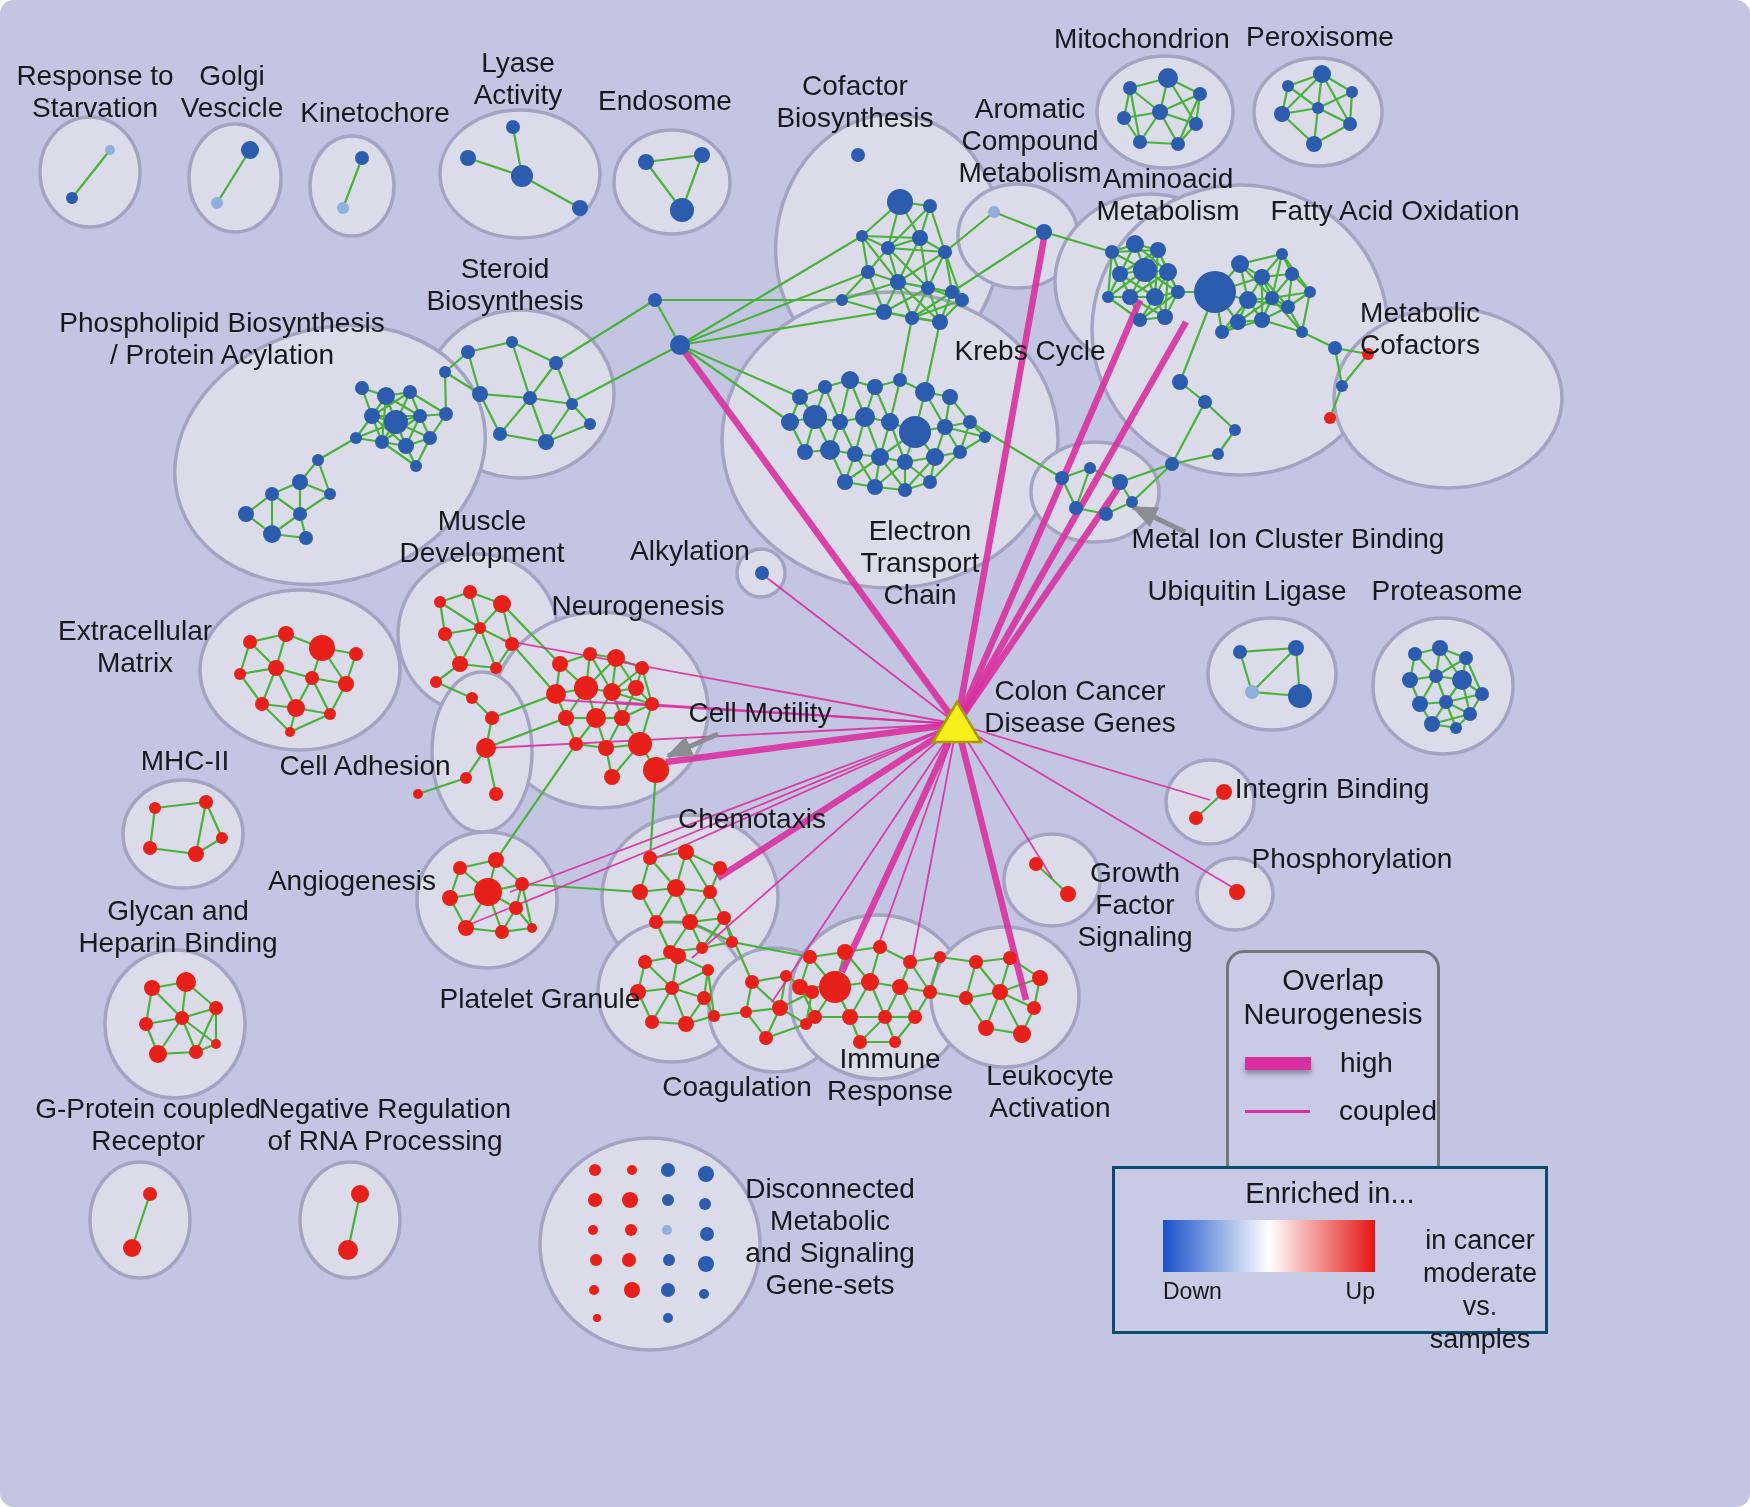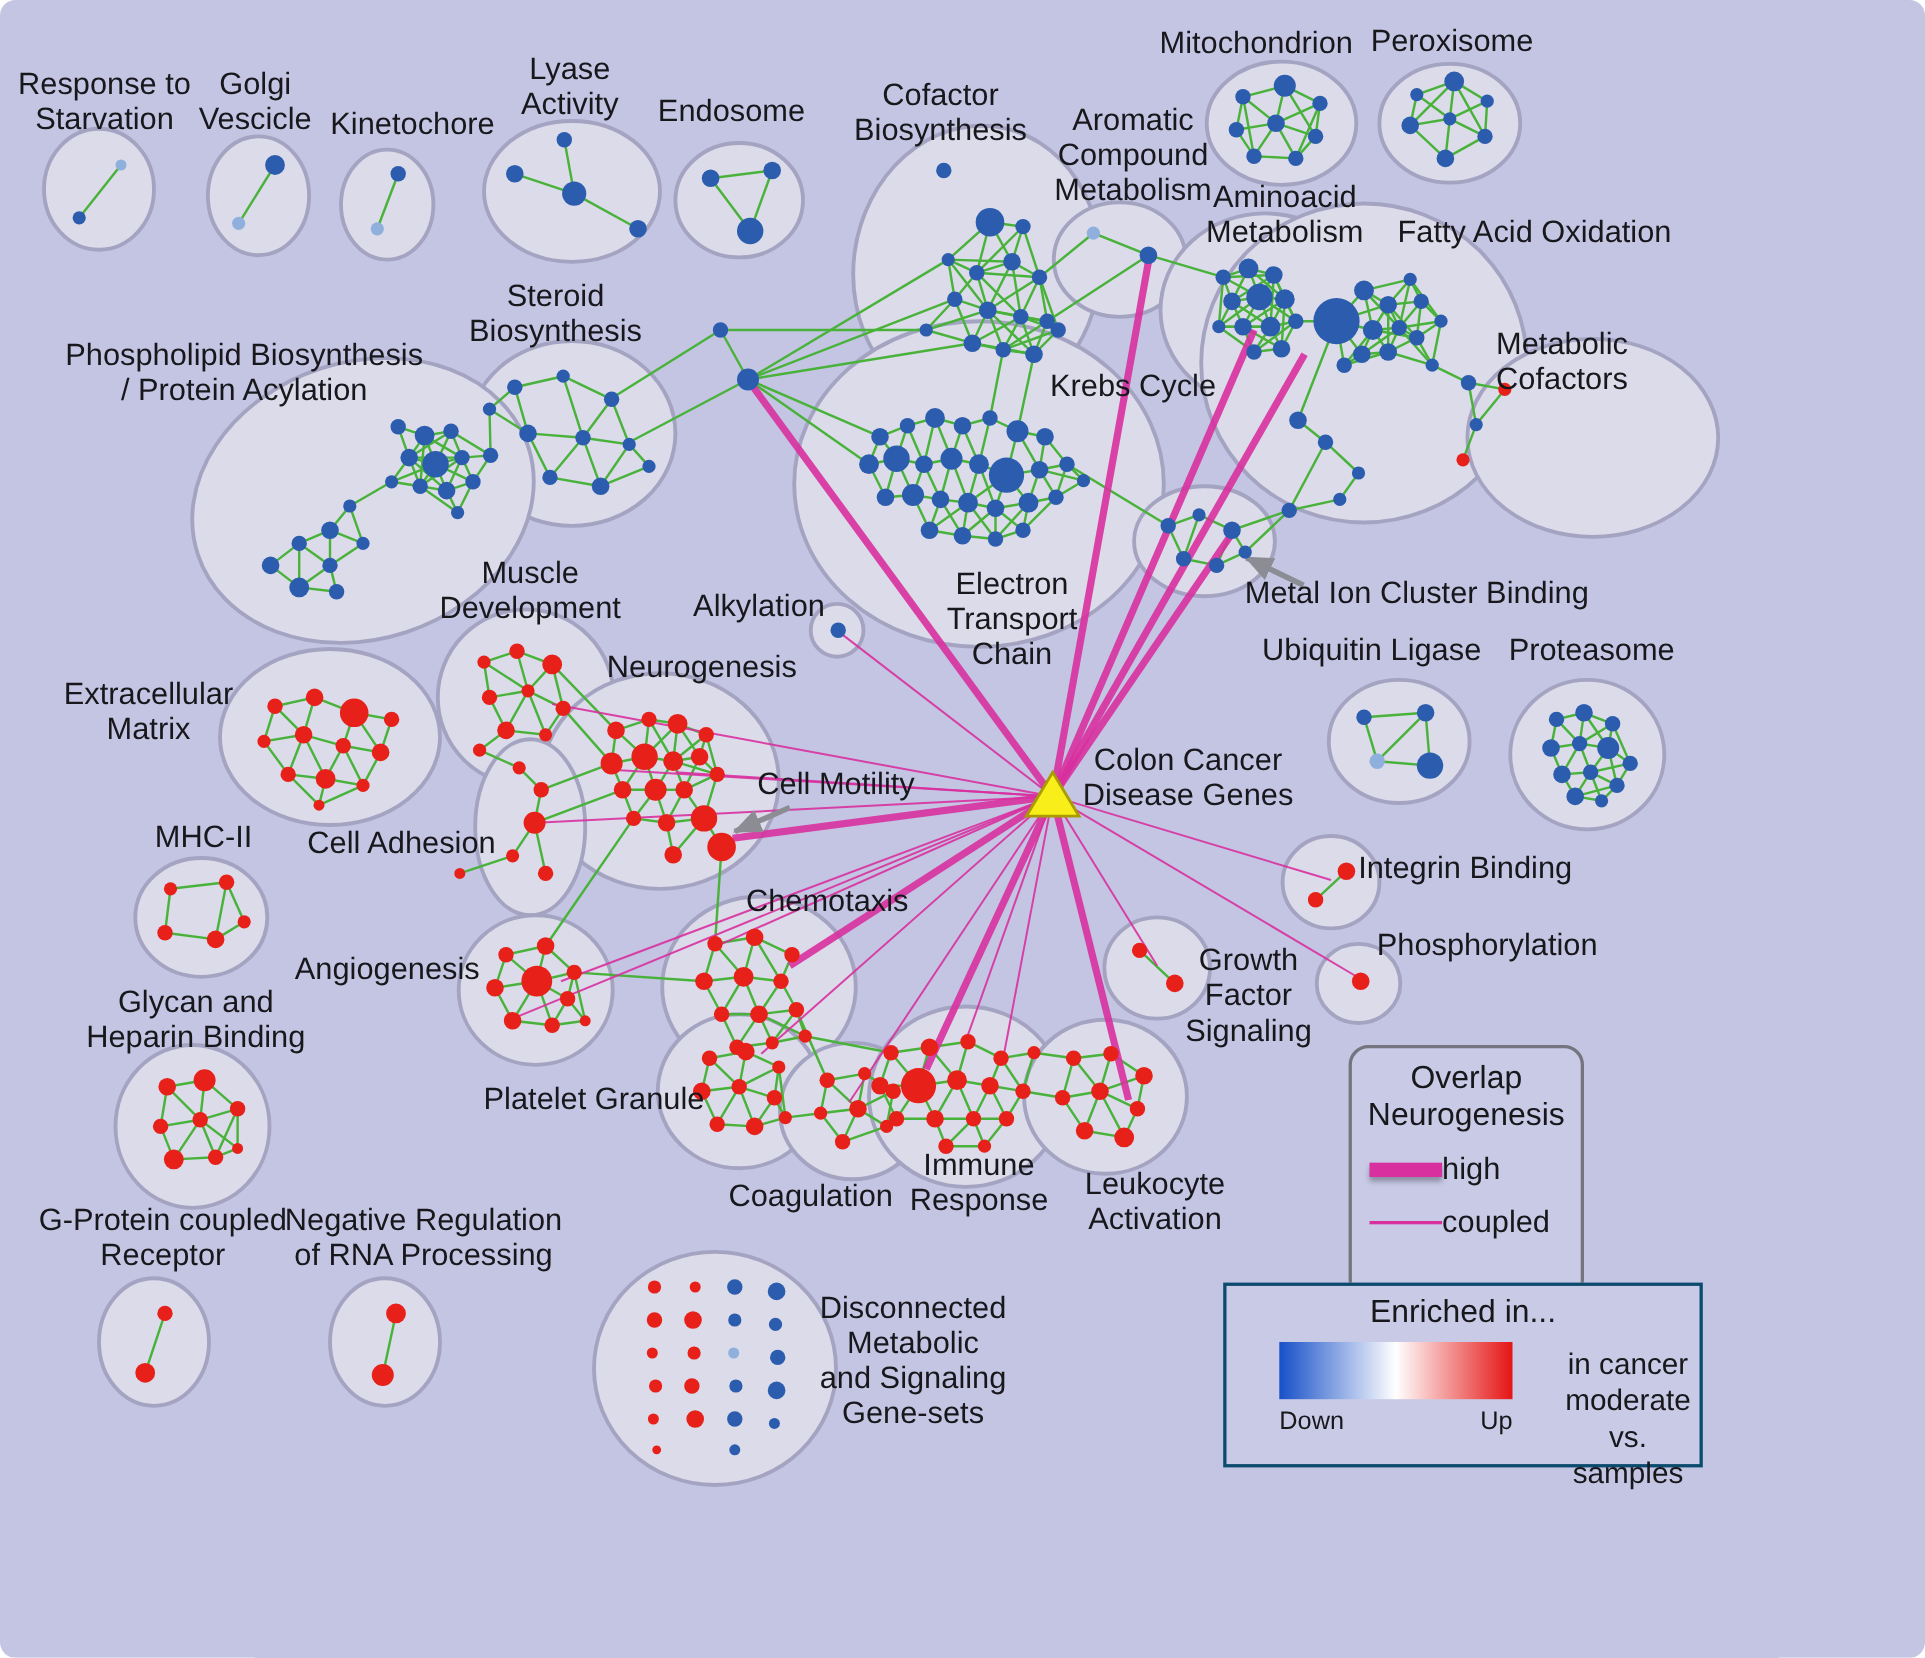--- a/index.html
+++ b/index.html
@@ -2,21 +2,21 @@
 <html style="--magenta: #d8309f; --bg: #c4c5e3;"><head>
 <meta charset="utf-8">
 <style>
   html,body{margin:0;padding:0;background:#fff;font-family:"Liberation Sans",sans-serif;color:#17171c;}
   .stage{position:relative;width:1750px;height:1507px;background:var(--bg,#c4c5e3);border-radius:14px;overflow:hidden;margin:0 auto;}
   #network-svg{position:absolute;left:0;top:0;}
   #network-svg text{font-family:"Liberation Sans",sans-serif;font-size:28px;fill:#17171c;}
   .legend{position:absolute;box-sizing:border-box;background:#c9cae5;}
   .legend-overlap{left:1226px;top:950px;width:214px;height:232px;border:3px solid #75757f;border-radius:18px;}
   .lg-title{font-size:29px;text-align:center;padding-top:10px;line-height:34px;}
-  .lg-row{display:flex;align-items:center;gap:0;margin:16px 0 0 16px;}
+  .lg-row{display:flex;align-items:center;gap:29px;margin:16px 0 0 16px;}
   .swatch-high{width:66px;height:13px;background:var(--magenta,#d8309f);box-shadow:0 4px 5px rgba(90,90,110,0.55);display:inline-block;}
   .swatch-moderate{width:66px;height:3px;background:var(--magenta,#d8309f);display:inline-block;}
   .lg-label{font-size:28px;}
   .legend-enriched{left:1112px;top:1166px;width:436px;height:168px;border:3px solid #0c4a6e;}
   .lg-title2{font-size:29px;text-align:center;margin-top:8px;}
   .enr-body{display:flex;}
   .enr-left{margin-left:48px;margin-top:10px;}
   .gradient-bar{width:212px;height:52px;}
   .enr-downup{display:flex;justify-content:space-between;font-size:23px;margin-top:6px;}
   .enr-note{font-size:27px;margin-left:40px;margin-top:14px;text-align:center;line-height:33px;}

